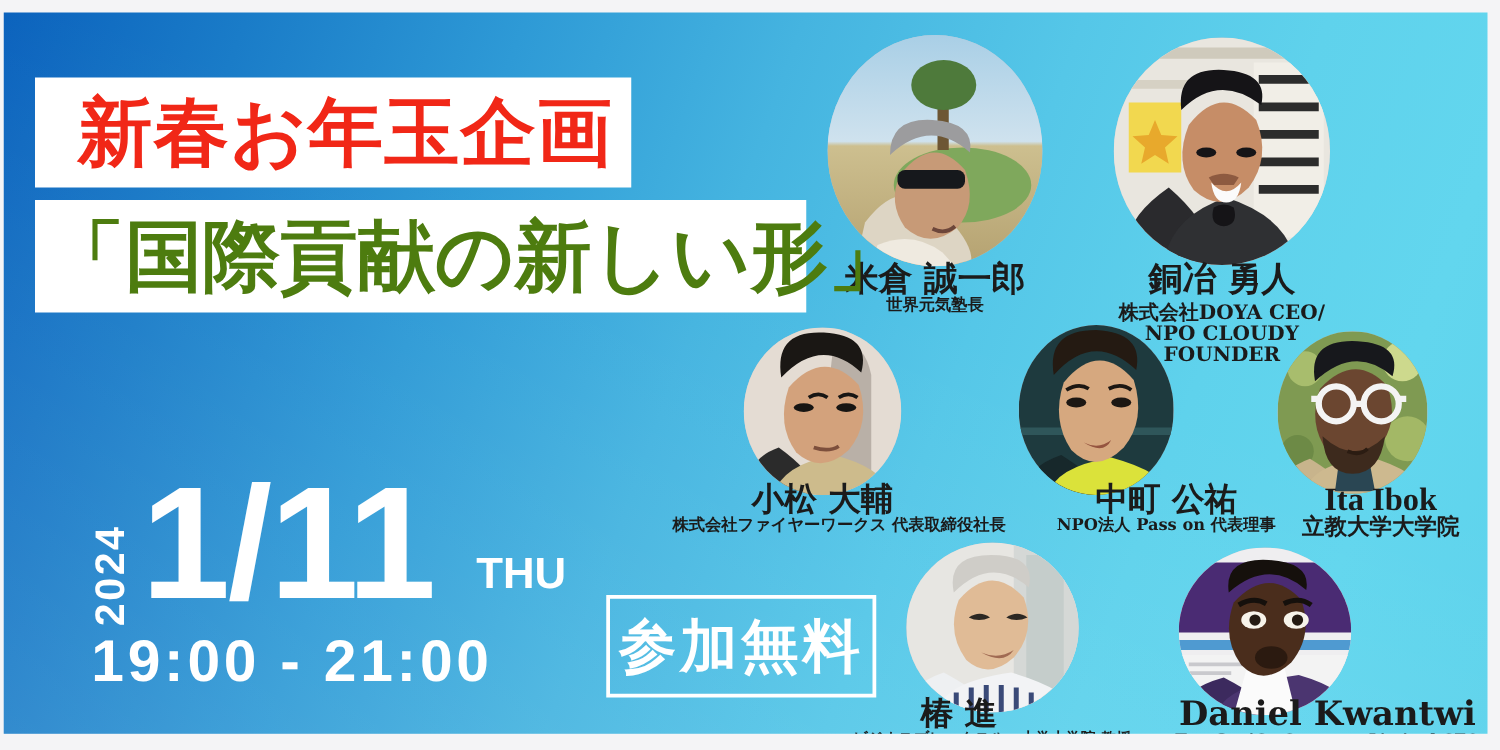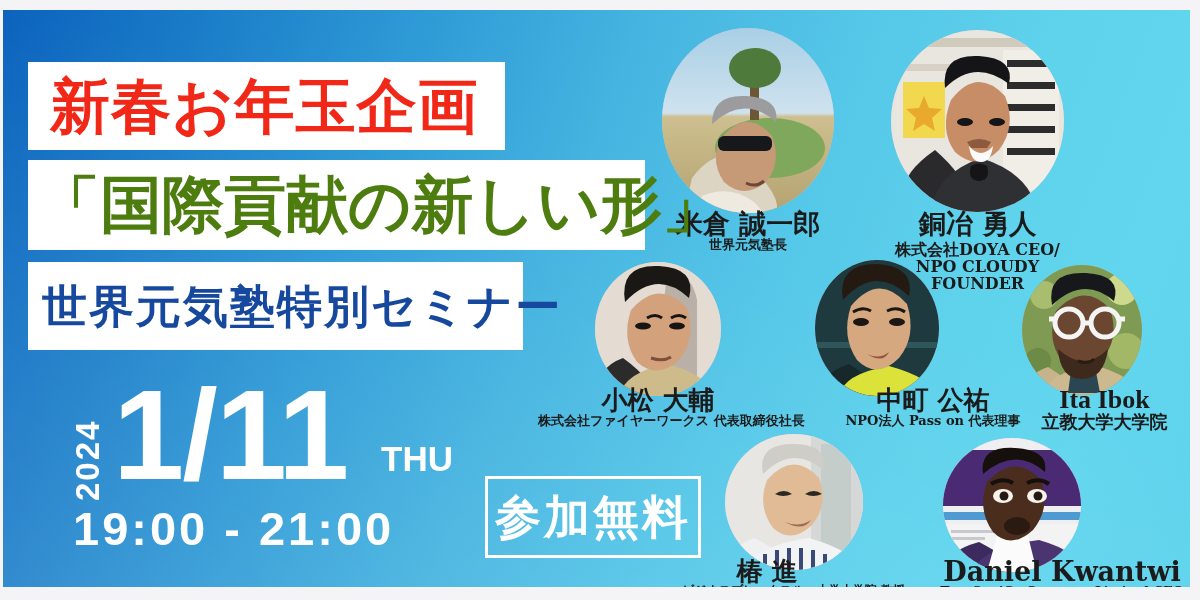--- a/index.html
+++ b/index.html
@@ -42,21 +42,21 @@
 
   
   .titlebox {
     position: absolute;
     background: #ffffff;
     display: flex;
     align-items: center;
     box-sizing: border-box;
     z-index: 5;
   }
-  #tb1 { left: 25px; top: 52px;  width: 477px; height: 88px; padding-left: 22px; text-align: right; }
+  #tb1 { left: 25px; top: 52px;  width: 477px; height: 88px; padding-left: 34px; text-align: right; }
   #tb2 { left: 25px; top: 150px; width: 617px; height: 90px; padding-left: 10px; }
   #tb3 { left: 25px; top: 252px; width: 495px; height: 88px; padding-left: 14px; }
 
   .t-red {
     color: #f12717;
     font-family: "DejaVu Serif", "Liberation Serif", serif;
     font-weight: 700;
     font-size: 60px;
     letter-spacing: 1px;
     line-height: 1;
@@ -182,23 +182,20 @@
 <body>
 
 <div id="stage">
   <div id="poster">
 
     <div class="titlebox" id="tb1">
       <div class="t-red">新春お年玉企画</div>
     </div>
     <div class="titlebox" id="tb2">
       <div class="t-blue">「国際貢献の新しい形」</div>
-    </div>
-    <div class="titlebox" id="tb3">
-      <div class="t-blue2">世界元気塾特別セミナー</div>
     </div>
 
     <div id="datewrap">
       <div id="yearvert">2024</div>
       <div id="bigdate">1/11</div>
       <div id="dow">THU</div>
       <div id="timerange">19:00 - 21:00</div>
     </div>
 
     <div id="freebadge">

